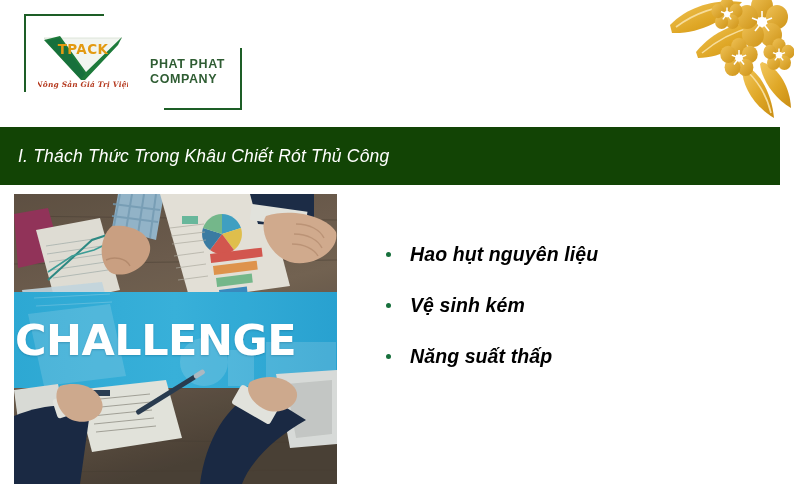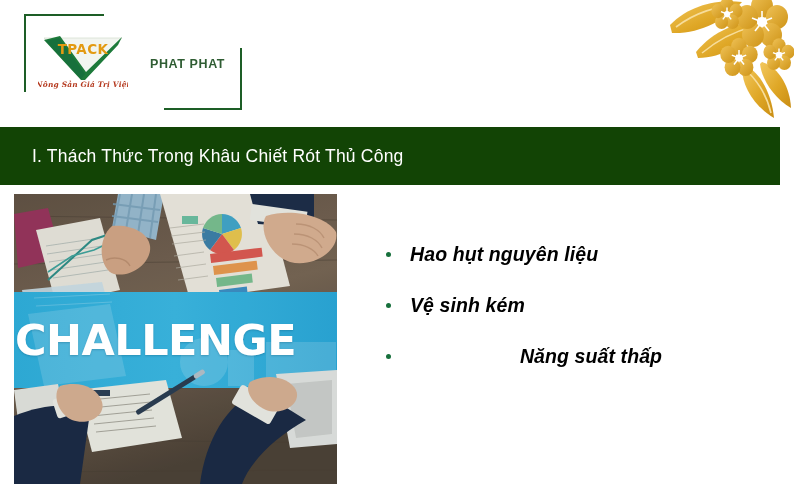--- a/index.html
+++ b/index.html
@@ -68,21 +68,22 @@
     width: 780px; height: 58px;
     background: #124405;
     display: flex;
     align-items: center;
   }
   .title-text {
     color: #ffffff;
     font-size: 17.5px;
     font-weight: 400;
     letter-spacing: .2px;
-    padding-left: 32px;
+    padding-left: 18px;
+    font-style: italic;
   }
 
   
   .photo {
     position: absolute;
     left: 14px; top: 194px;
     width: 323px; height: 290px;
     overflow: hidden;
     background: #6b5442;
   }
@@ -114,21 +115,21 @@
   .bullets li {
     position: relative;
     color: #000000;
     font-size: 19.5px;
     font-weight: 700;
     font-style: italic;
     padding-left: 28px;
     margin-bottom: 28px;
     letter-spacing: .1px;
   }
-  .bullets li:last-child { margin-bottom: 16px; text-align: center; }
+  .bullets li:last-child { margin-bottom: 16px; }
   .bullets li .dot {
     position: absolute;
     left: 4px; top: 9px;
     width: 5px; height: 5px;
     border-radius: 50%;
     background: #17703c;
   }
 </style>
 </head>
 <body>
@@ -148,20 +149,21 @@
         <polygon points="8,13 21,10 47,46 43,51" fill="#17703c"></polygon>
 
         <text x="45" y="26" text-anchor="middle" font-family="DejaVu Sans, sans-serif" font-size="13.5" font-weight="bold" fill="#E39A12" letter-spacing="0.4">TPACK</text>
 
         <text x="45" y="59" text-anchor="middle" font-family="DejaVu Serif, serif" font-size="7.4" font-style="italic" font-weight="bold" fill="#B5391E" letter-spacing="0.2">Nông Sản Giá Trị Việt</text>
       </svg>
     </div>
 
     <div class="brand-name">
       <span>PHAT PHAT</span>
+      <span>COMPANY</span>
     </div>
   </div>
 
   <div class="floral">
     <svg width="160" height="125" viewBox="0 0 160 125">
       <defs>
         <linearGradient id="g1" x1="0" y1="0" x2="1" y2="1">
           <stop offset="0%" stop-color="#F2C75C"></stop>
           <stop offset="55%" stop-color="#DFA726"></stop>
           <stop offset="100%" stop-color="#C98D13"></stop>

